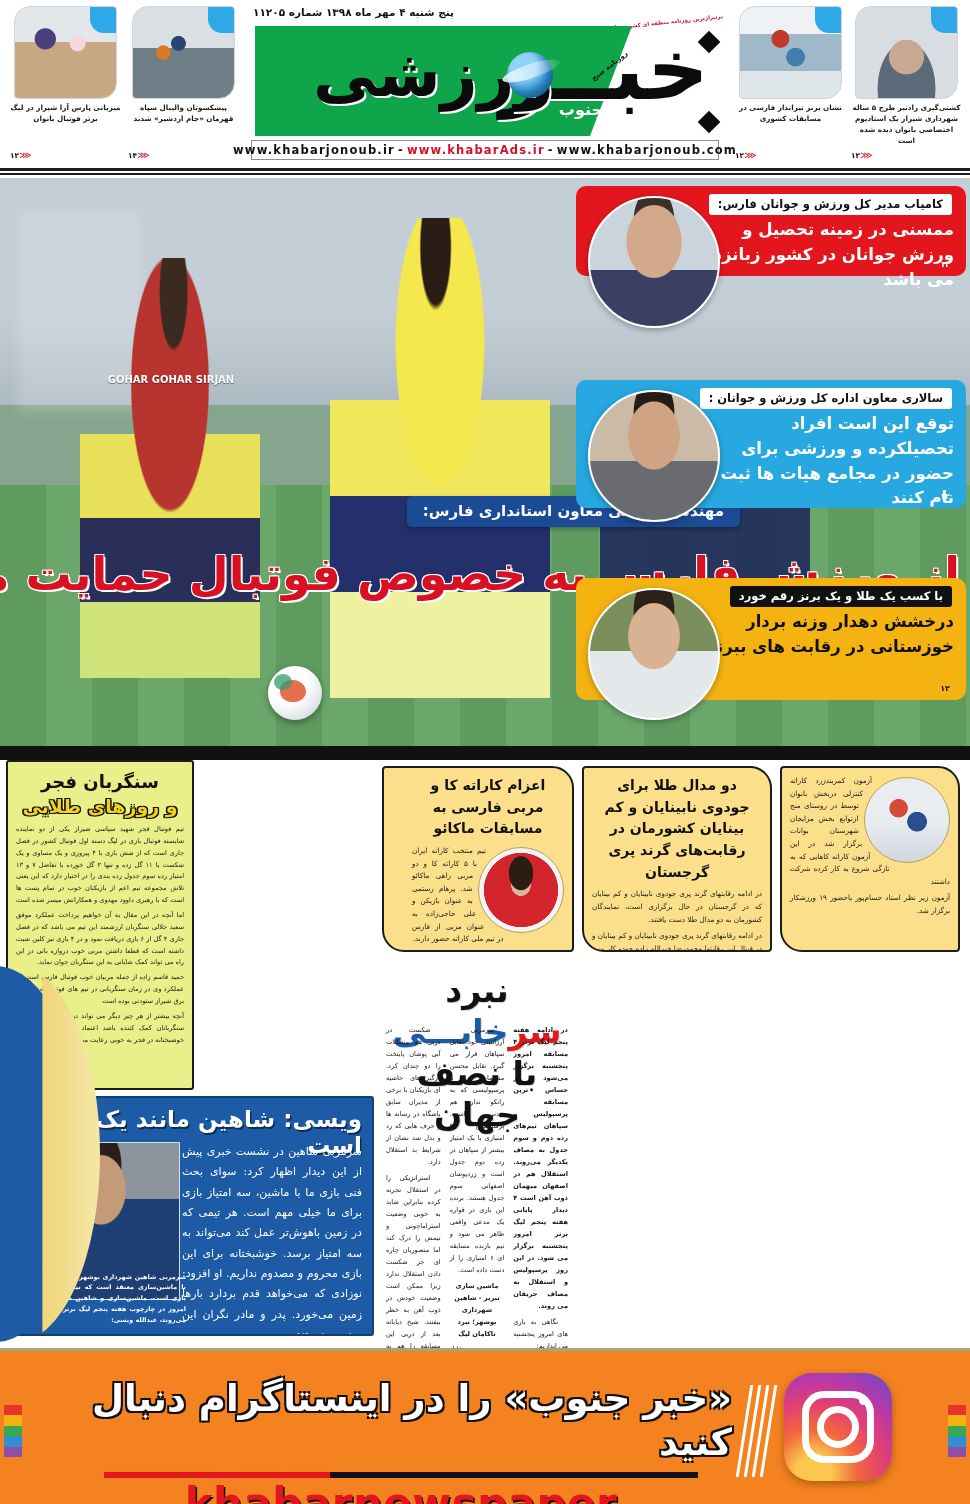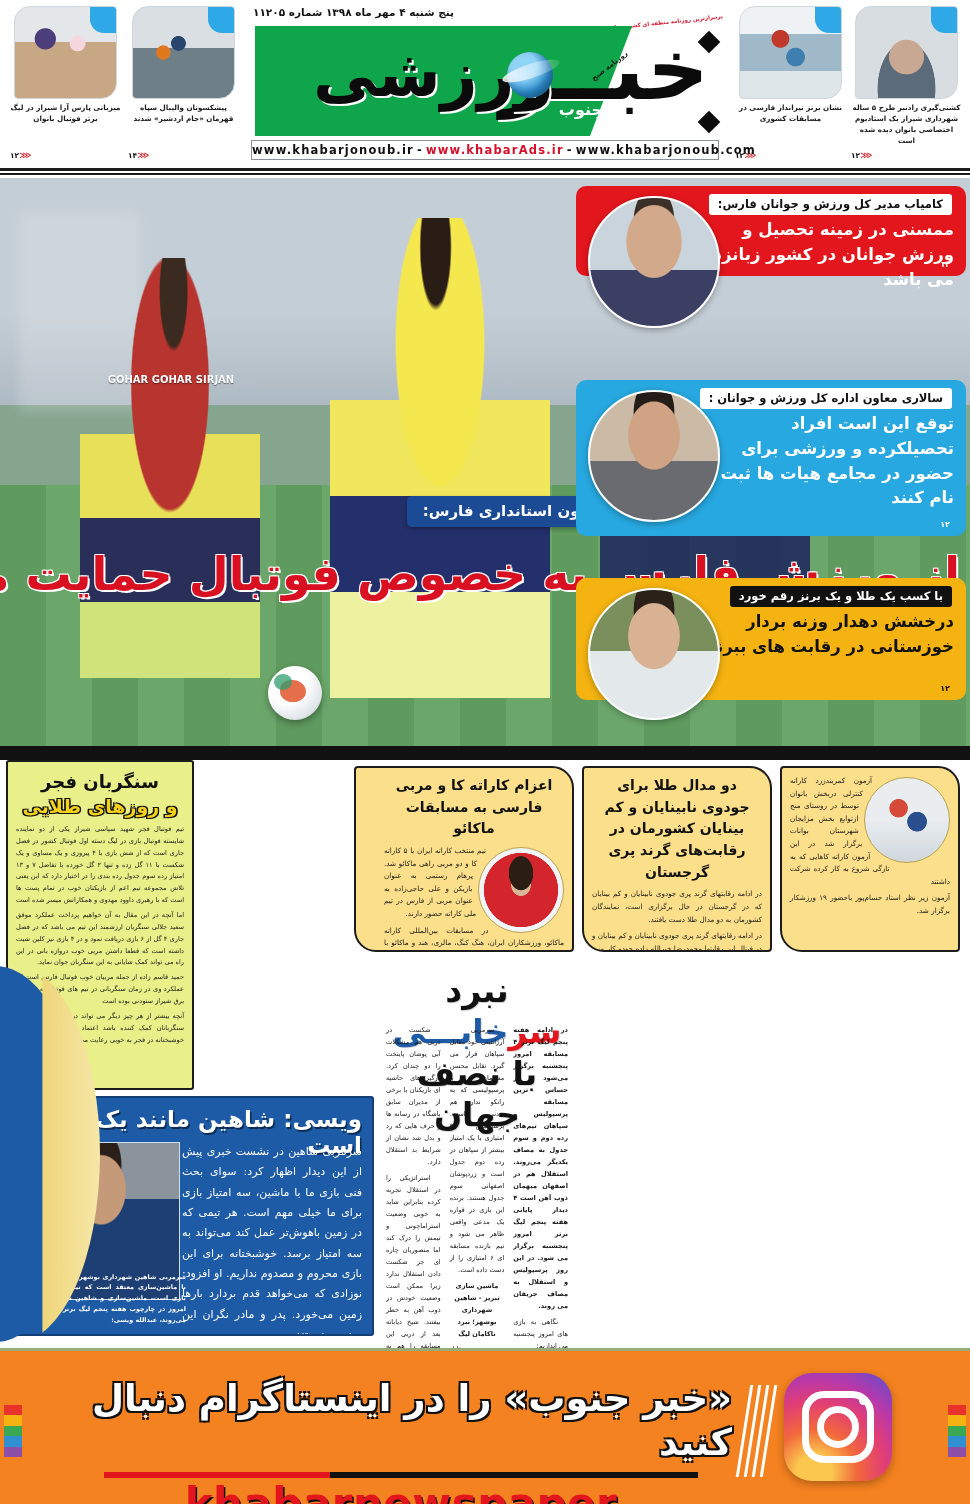--- a/index.html
+++ b/index.html
@@ -127,21 +127,21 @@
   }
   .mh-dia {
     position:absolute; width:16px; height:16px; background:#0b0b0b;
     transform:rotate(45deg);
   }
   .mh-dia.d1 { top:12px; right:6px; }
   .mh-dia.d2 { top:92px; right:6px; }
   .mh-urls {
     position:absolute; bottom:6px; left:8px; right:8px; height:20px;
     border:1px solid #8b9197; background:#fff;
-    display:flex; align-items:center; justify-content:flex-start;
+    display:flex; align-items:center; justify-content:center;
     direction:ltr;
     font-size:11.5px; font-weight:bold; letter-spacing:1.2px;
     font-family:"DejaVu Sans","Liberation Sans",sans-serif;
   }
   .mh-urls .u1,.mh-urls .u3 { color:#111; }
   .mh-urls .u2 { color:#d4102a; }
   .mh-urls .sep { color:#111; padding:0 3px; }
 
   .rule {
     position:absolute; left:0; width:970px; background:#1c1c1c;
@@ -258,21 +258,21 @@
   }
 
   .hbox1 { top:186px; height:90px; background:#e4161d; }
   .hbox1 .title { color:#ffffff; }
   .hbox1 .pg { color:#fff; }
   .hbox1 .portrait { background:
       radial-gradient(ellipse at 50% 34%, #d3a98c 0 30%, transparent 31%),
       radial-gradient(ellipse at 50% 18%, #3b3027 0 22%, transparent 23%),
       linear-gradient(180deg,#c9d4dc 0 56%, #3b3f63 56% 100%); }
 
-  .hbox2 { top:380px; height:156px; background:#27a8e0; }
+  .hbox2 { top:380px; height:128px; background:#27a8e0; }
   .hbox2 .title { color:#ffffff; }
   .hbox2 .pg { color:#fff; }
   .hbox2 .portrait { background:
       radial-gradient(ellipse at 50% 34%, #cfa383 0 28%, transparent 29%),
       radial-gradient(ellipse at 50% 16%, #241c16 0 22%, transparent 23%),
       linear-gradient(180deg,#cbbba6 0 54%, #6a6b70 54% 100%); }
 
   .hbox3 { top:578px; height:122px; background:#f4b311; }
   .hbox3 .label { background:#111; color:#fff; }
   .hbox3 .title { color:#111111; }
@@ -302,21 +302,21 @@
   .ybox p {
     font-size:7.2px; line-height:1.75; color:#1a1a1a; text-align:justify;
     margin-bottom:4px;
   }
   .ybox .circ {
     float:right; width:86px; height:86px; border-radius:50%;
     margin:2px 0 2px 6px; shape-outside:circle(50%); border:1px solid #b9a053;
   }
   .yb1 { right:10px; width:180px; }
   .yb2 { right:198px; width:190px; }
-  .yb3 { right:396px; width:220px;padding-left:28px; }
+  .yb3 { right:396px; width:192px;padding-left:28px; }
 
   .yb1 .circ { background:
       radial-gradient(circle at 40% 36%, #d64a3a 0 12%, transparent 13%),
       radial-gradient(circle at 62% 52%, #2b4f8e 0 14%, transparent 15%),
       linear-gradient(180deg,#e9edf0 0 50%,#cfd7dd 100%); }
   .yb3 .circ { background:
       radial-gradient(ellipse at 50% 30%, #2a1d14 0 20%, transparent 21%),
       radial-gradient(ellipse at 50% 44%, #d9b796 0 16%, transparent 17%),
       radial-gradient(circle at 50% 50%, #d5252c 0 62%, transparent 63%),
       linear-gradient(180deg,#f2f4f5 0 100%); }

